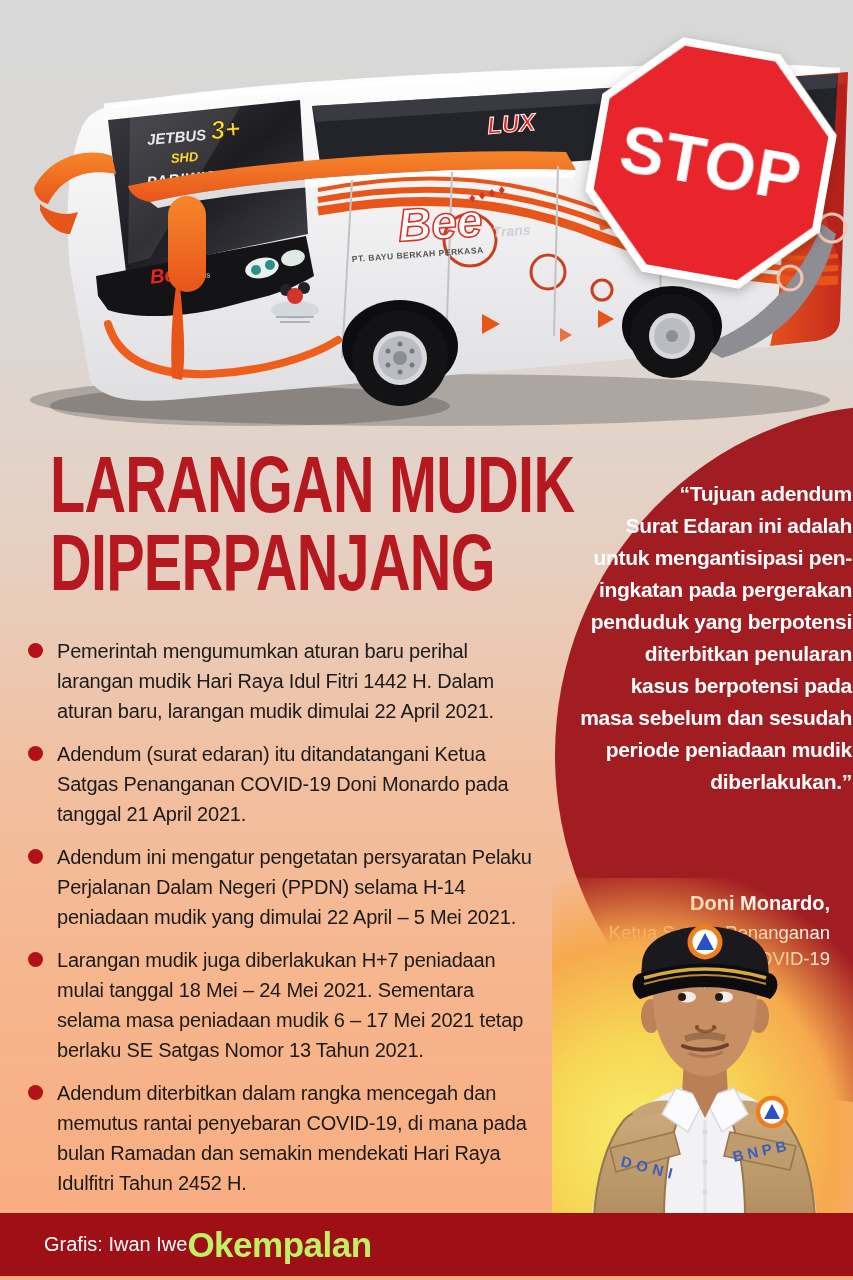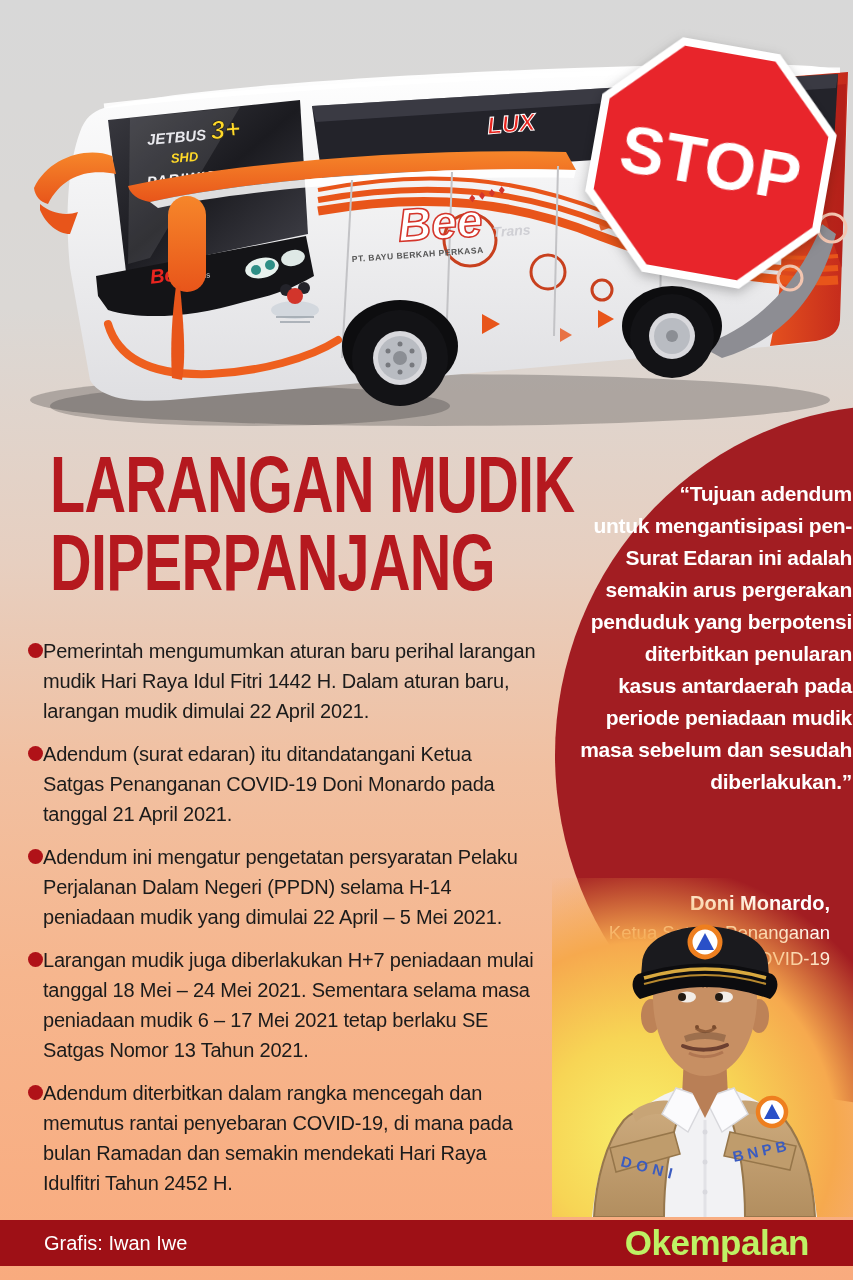--- a/index.html
+++ b/index.html
@@ -14,37 +14,37 @@
   .oct{clip-path:polygon(29.3% 0,70.7% 0,100% 29.3%,100% 70.7%,70.7% 100%,29.3% 100%,0 70.7%,0 29.3%);}
   .stop-outer{width:238px;height:238px;background:#fff;display:flex;align-items:center;justify-content:center;}
   .stop-inner{width:222px;height:222px;background:var(--stop_red,#e8252b);display:flex;align-items:center;justify-content:center;}
   .stop-inner span{color:#fff;font-weight:bold;font-size:66px;letter-spacing:1px;}
   
   .title{position:absolute;left:46px;top:442px;margin:4px;}
   .t-line{display:block;font-weight:bold;font-size:80px;line-height:78px;letter-spacing:-1px;
     color:var(--title_red,#b5191f);transform:scaleX(.72);transform-origin:left top;white-space:nowrap;}
   
   .bullets{position:absolute;left:28px;top:636px;width:508px;margin:0;padding:0;list-style:none;display:flex;flex-direction:column;gap:13px;}
-  .bullet{display:flex;gap:0;}
+  .bullet{display:flex;gap:14px;}
   .dot{flex:0 0 auto;width:15px;height:15px;border-radius:50%;background:var(--dot_red,#b01218);margin-top:7px;}
   .b-text{font-size:20px;line-height:30px;color:var(--text_dark,#1b1b1b);letter-spacing:-.2px;}
   
   .blob{position:absolute;left:555px;top:405px;width:680px;height:700px;border-radius:50%;background:var(--blob_red,#a21d22);}
   .quote{position:absolute;left:556px;top:478px;width:296px;text-align:right;color:#fff;font-weight:bold;}
   .q-line{font-size:21px;line-height:32px;white-space:nowrap;letter-spacing:-.3px;}
   .attrib{position:absolute;left:590px;top:844px;width:240px;text-align:right;color:#fff;margin-top:48px;}
   .a-name{font-size:20px;font-weight:bold;margin-bottom:5px;}
   .a-role{font-size:18.5px;line-height:26px;}
   
   .glow{position:absolute;left:552px;top:878px;width:301px;height:339px;
     background:radial-gradient(circle at 30% 76%,#f8ef6a 0%,#f7d555 30%,#f6a94e 58%,rgba(246,169,78,0) 82%);}
   .person{position:absolute;left:556px;top:880px;width:297px;height:337px;}
   
-  .footer{position:absolute;left:0;bottom:14px;width:100%;height:46px;background:var(--footer_red,#9e1016);
-    display:flex;align-items:center;justify-content:space-between;padding:0 44px;box-sizing:border-box;}
+  .footer{position:absolute;left:0;bottom:4px;width:100%;height:63px;background:var(--footer_red,#9e1016);
+    display:flex;align-items:center;padding:0 44px;box-sizing:border-box;}
   .credit{color:#fff;font-size:20px;}
   .brand{color:#bef264;font-size:35px;font-weight:bold;letter-spacing:-.5px;}
 </style>
 </head>
 <body>
 
 <div class="poster">
 
   <svg class="bus-svg" viewBox="0 0 853 420">
     <defs>
@@ -236,28 +236,28 @@
     </li>
     <li class="bullet">
       <span class="dot"></span>
       <span class="b-text">Adendum diterbitkan dalam rangka mencegah dan memutus rantai penyebaran COVID-19, di mana pada bulan Ramadan dan semakin mendekati Hari Raya Idulfitri Tahun 2452 H.</span>
     </li>
   </ul>
 
   <div class="blob"></div>
   <div class="quote">
     <div class="q-line">“Tujuan adendum</div>
+    <div class="q-line">Surat Edaran ini adalah</div>
     <div class="q-line">untuk mengantisipasi pen-</div>
-    <div class="q-line">Surat Edaran ini adalah</div>
-    <div class="q-line">semakin arus pergerakan</div>
+    <div class="q-line">ingkatan pada pergerakan</div>
     <div class="q-line">penduduk yang berpotensi</div>
     <div class="q-line">diterbitkan penularan</div>
-    <div class="q-line">kasus antardaerah pada</div>
+    <div class="q-line">kasus berpotensi pada</div>
+    <div class="q-line">masa sebelum dan sesudah</div>
     <div class="q-line">periode peniadaan mudik</div>
-    <div class="q-line">masa sebelum dan sesudah</div>
     <div class="q-line">diberlakukan.”</div>
   </div>
   <div class="attrib">
     <div class="a-name">Doni Monardo,</div>
     <div class="a-role">Ketua Satgas Penanganan COVID-19</div>
   </div>
 
   <div class="glow"></div>
   <svg class="person" viewBox="0 0 297 337">
     <defs>

